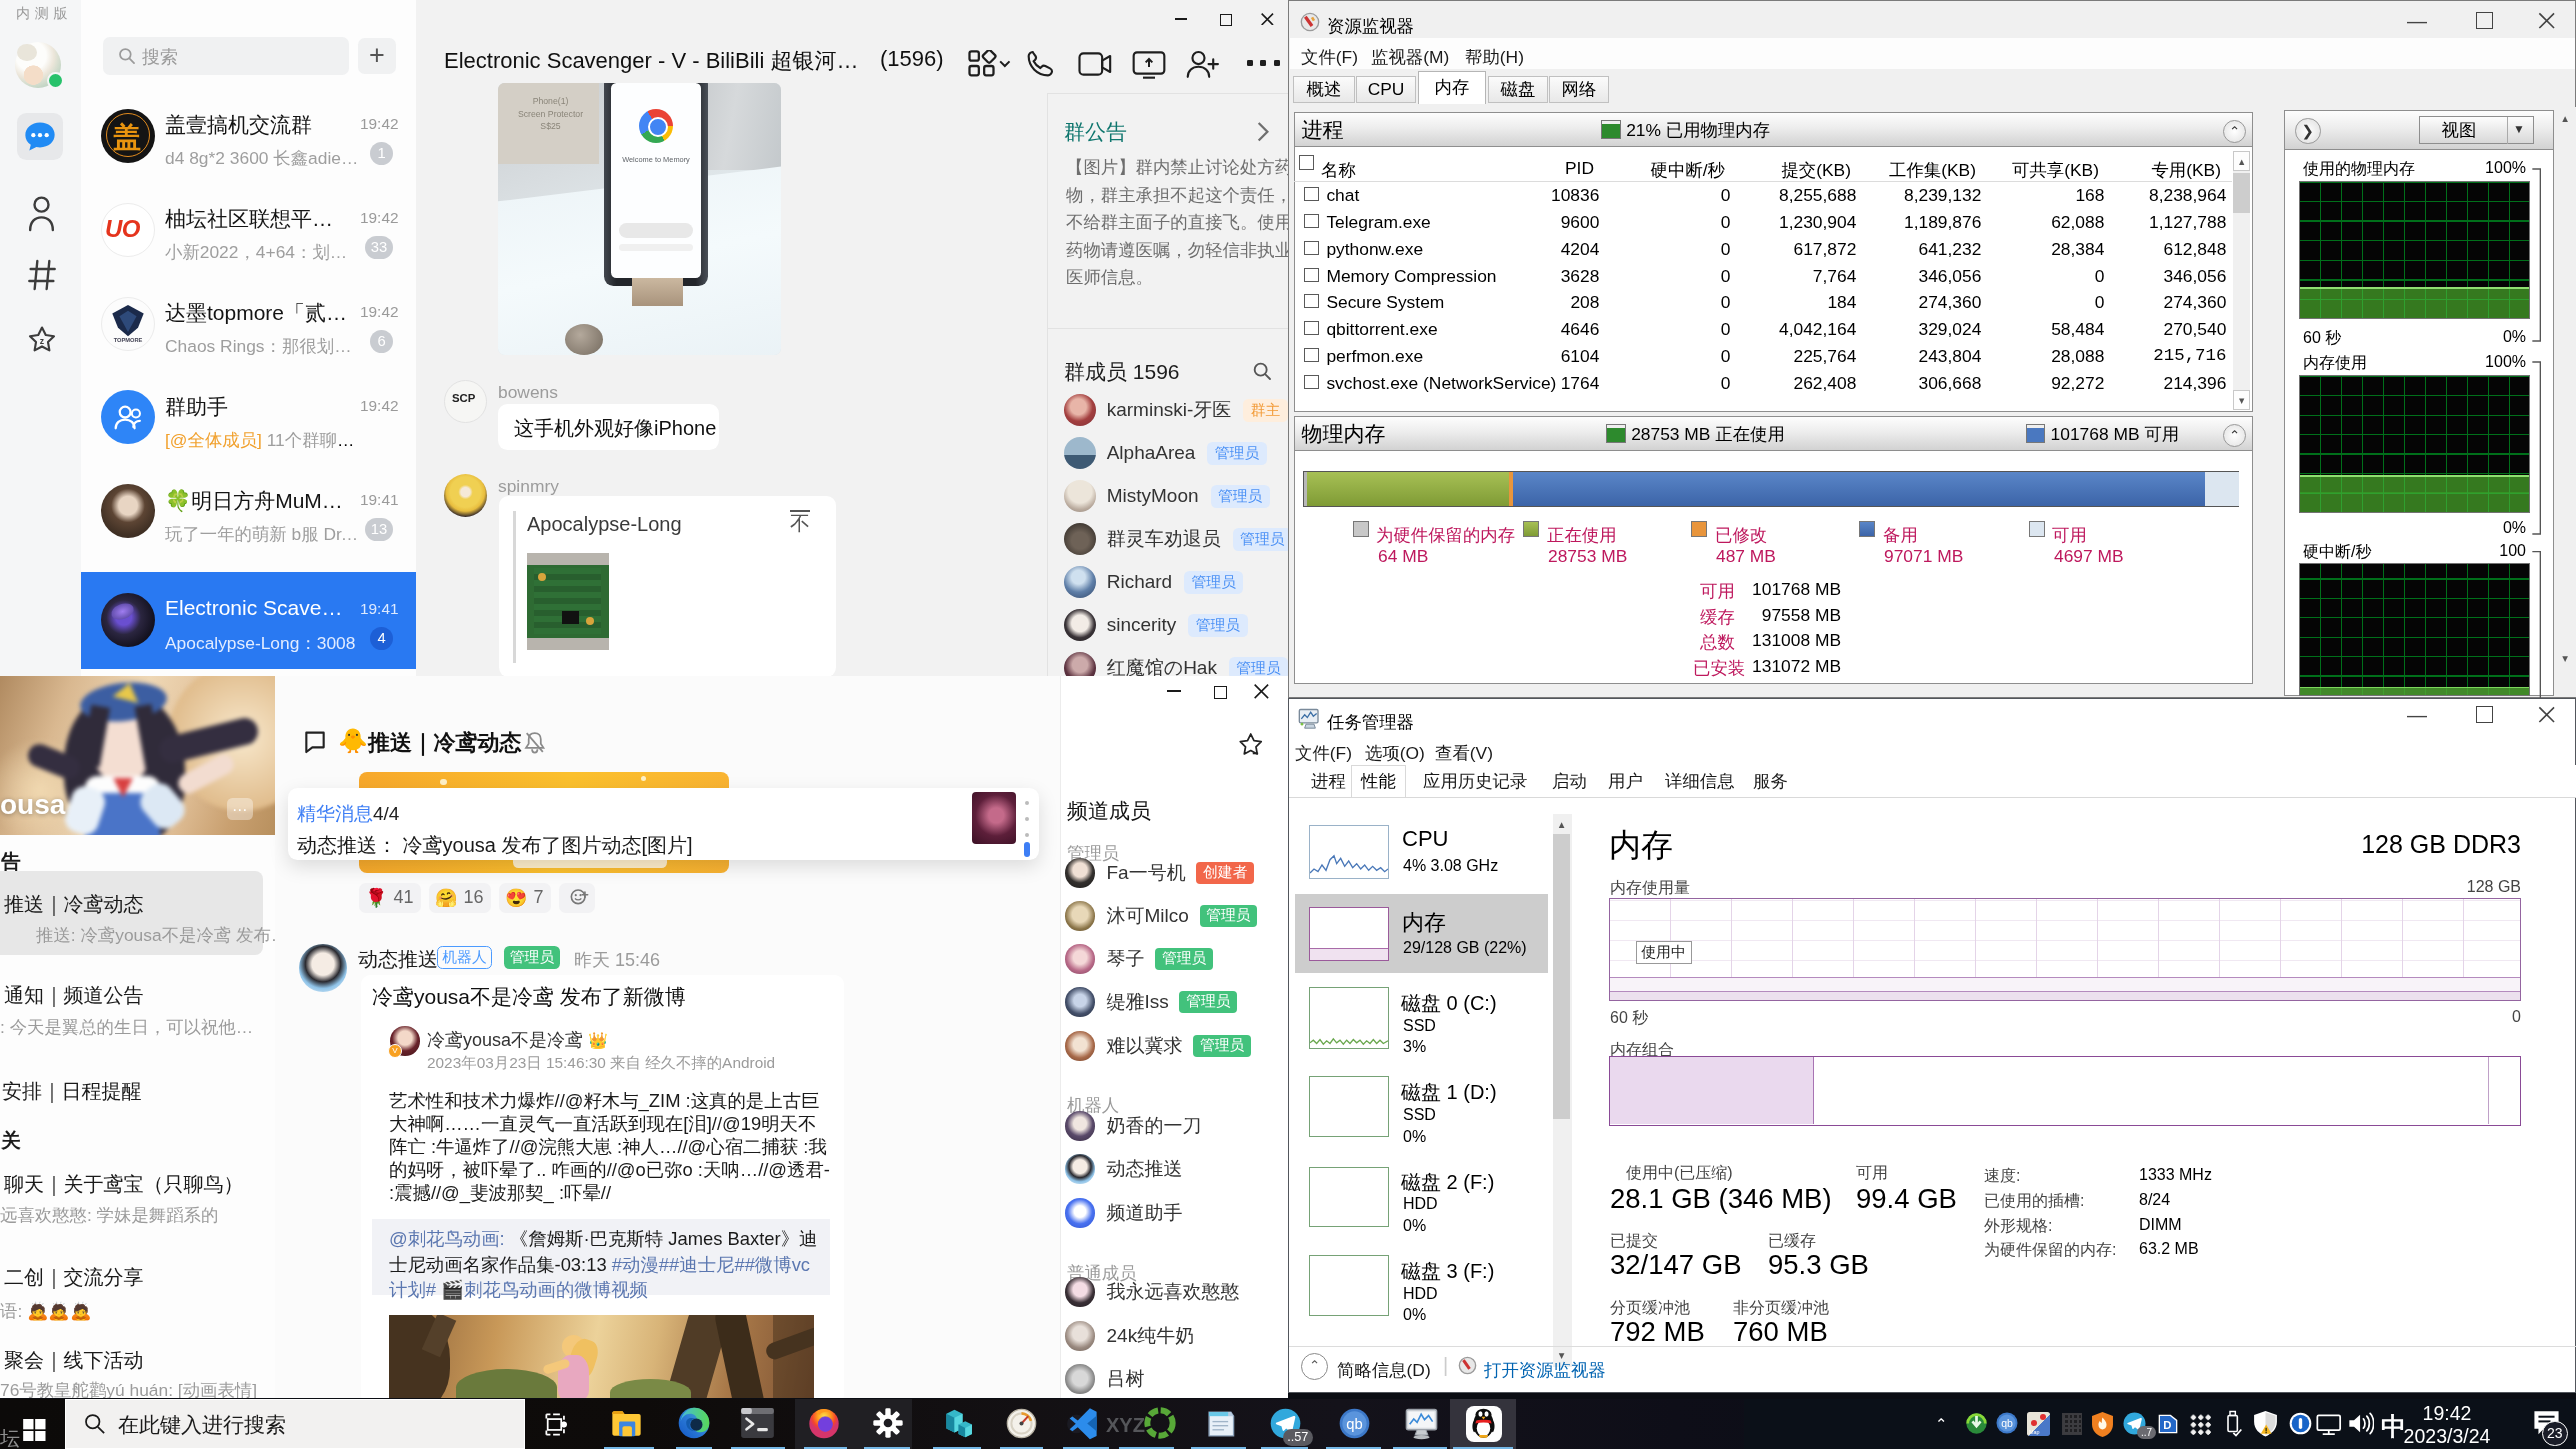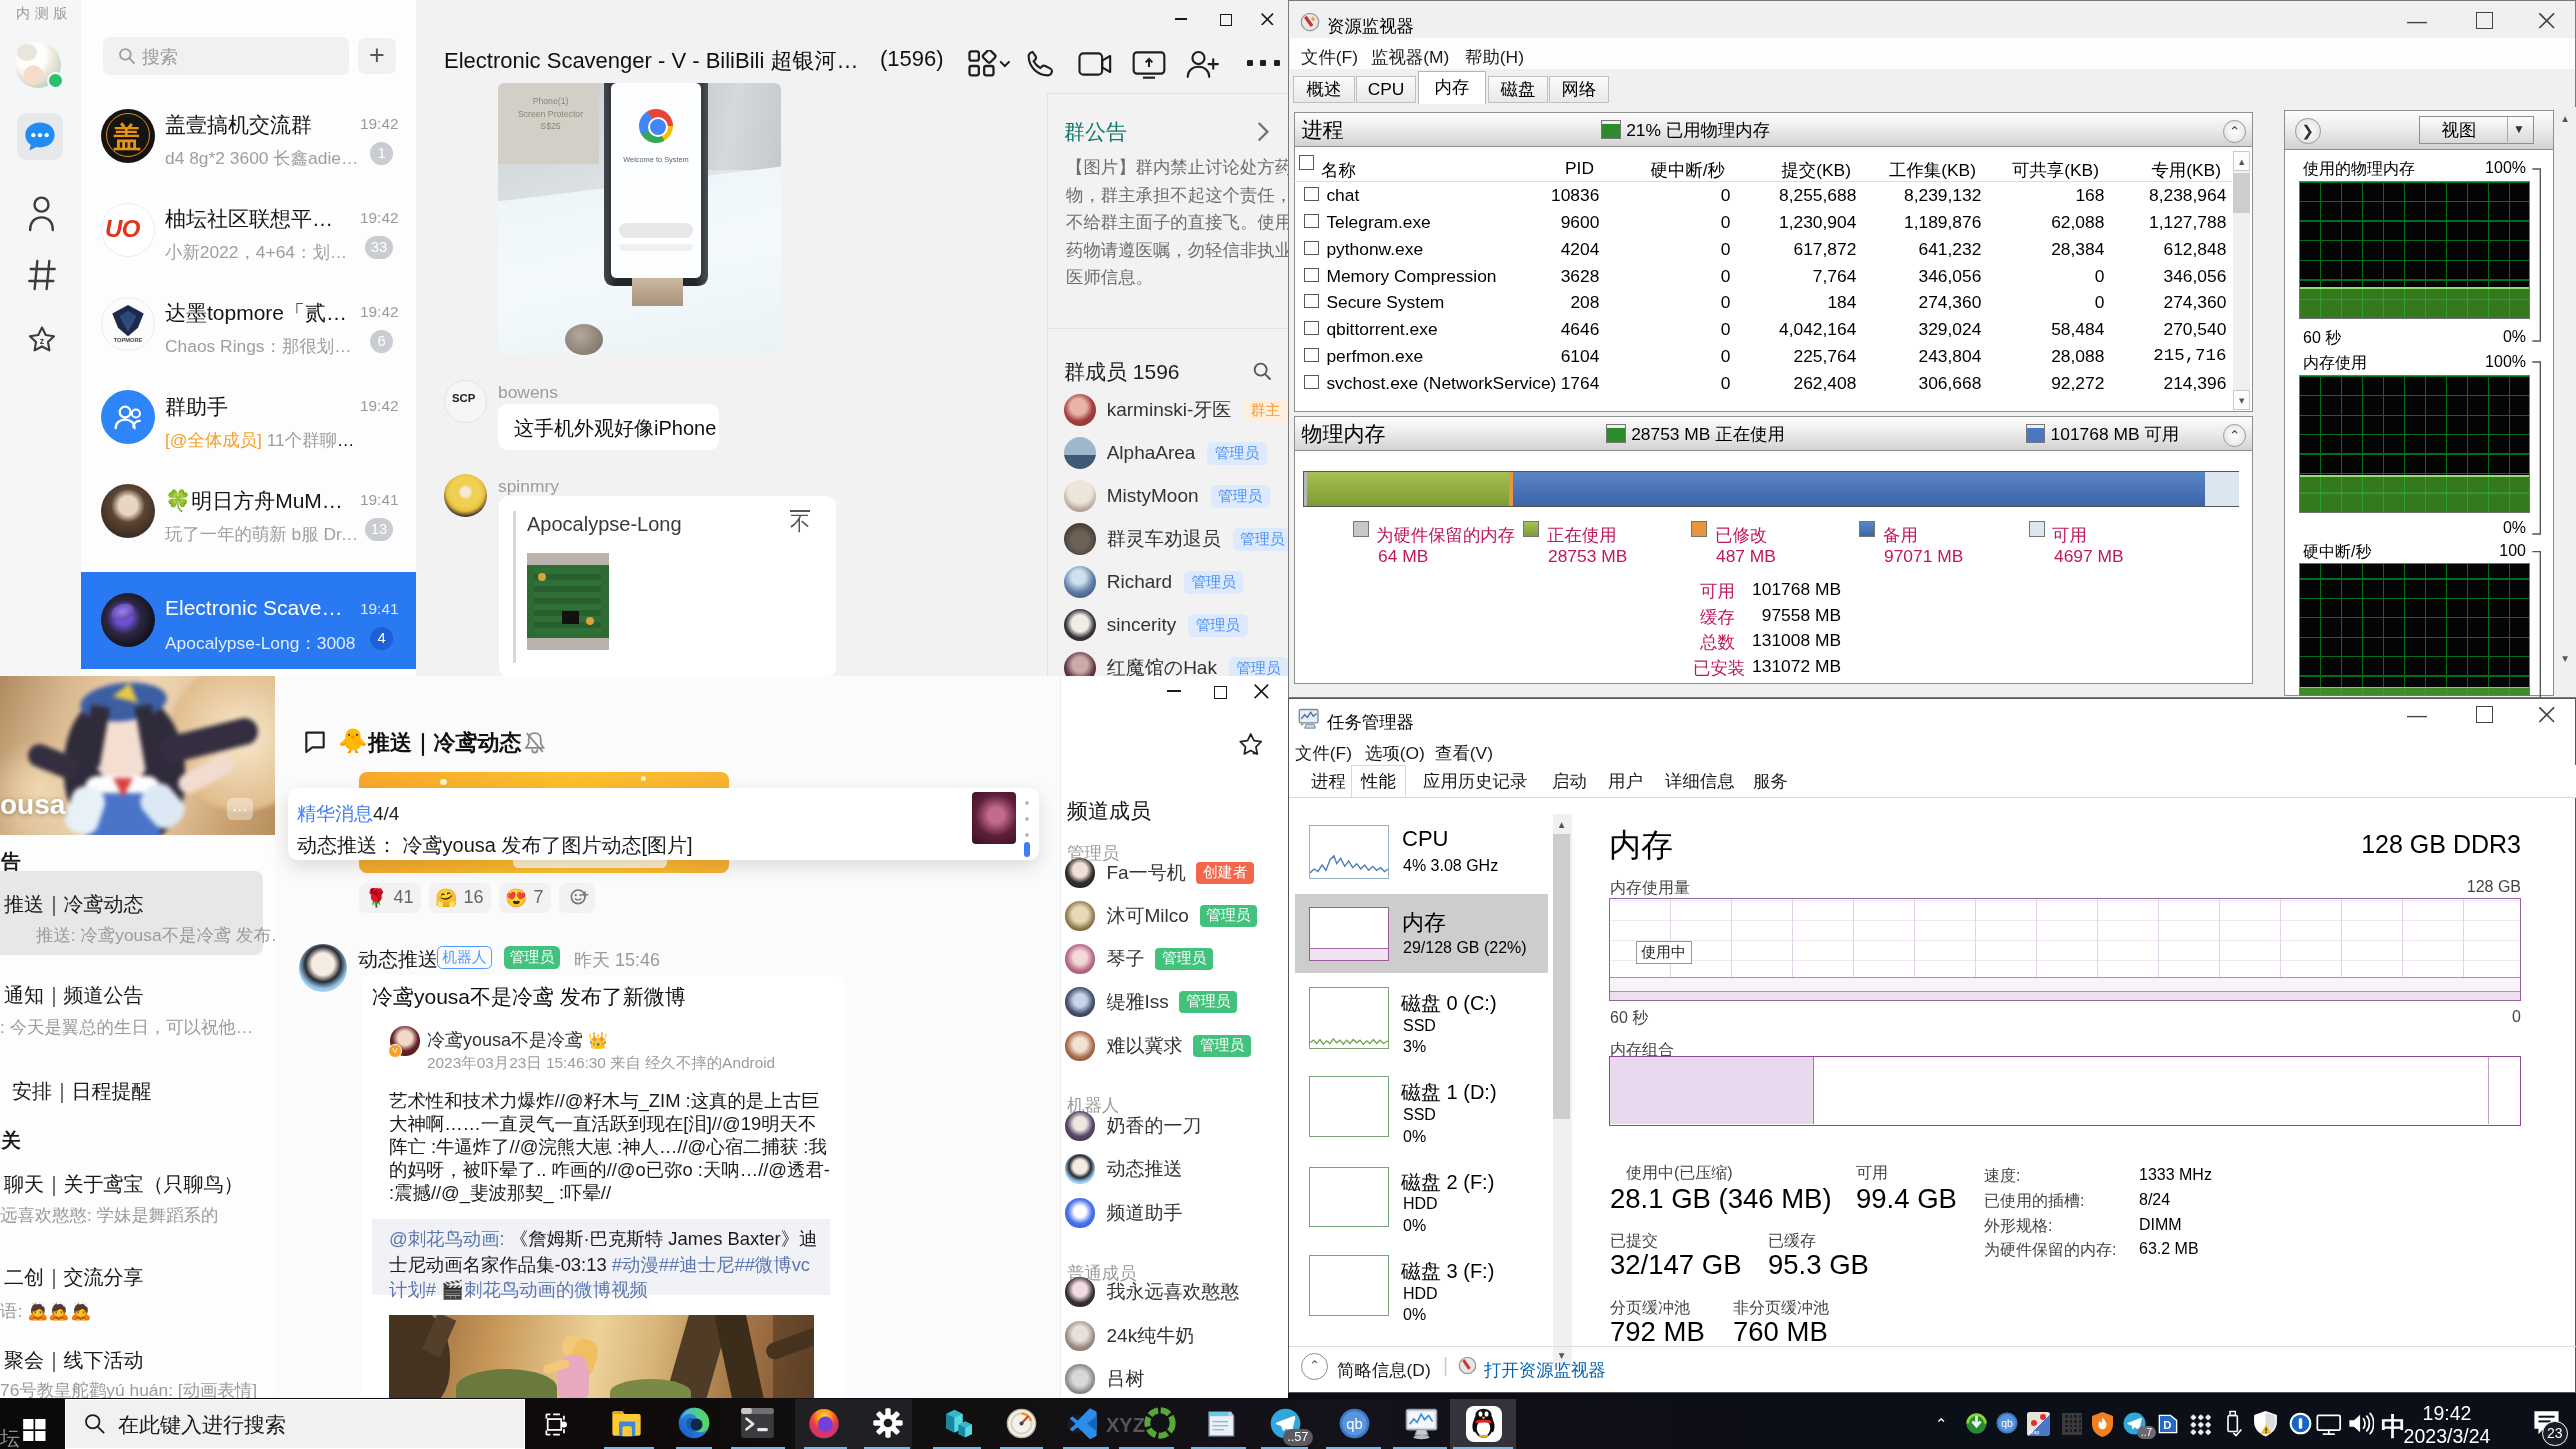--- a/index.html
+++ b/index.html
@@ -189,21 +189,21 @@
 
   <div class="abs" style="left:498px;top:83px;width:283px;height:272px;border-radius:6.7px;overflow:hidden;background:linear-gradient(160deg,#c9cdd0 0%,#d8dde0 30%,#e3ebee 55%,#dce4e8 100%);">
      <div class="abs" style="left:0;top:0;width:101px;height:81px;background:#d4cfc6;"></div>
      <div class="abs" style="left:12px;top:12px;width:81px;font-size:8.7px;color:#8a8579;text-align:center;line-height:12.7px;">Phone(1)<br>Screen Protector<br>S$25</div>
      <div class="abs" style="left:154px;top:0;width:129px;height:87px;background:linear-gradient(100deg,#b9bdc0,#d6d9db 60%,#c4c9cc);"></div>
      <div class="abs" style="left:-27px;top:101px;width:349px;height:201px;background:linear-gradient(175deg,#eef5f8 0%,#f4fafc 40%,#e9f1f5);transform:rotate(-7deg);"></div>
      <div class="abs" style="left:106px;top:-8px;width:104px;height:211px;background:linear-gradient(90deg,#42474e,#23262b 12% 88%,#4a5058);border-radius:9.4px;"></div>
      <div class="abs" style="left:113px;top:0px;width:90px;height:195px;background:#fdfeff;border-radius:5.4px;"></div>
      <div class="abs cir" style="left:141px;top:25.5px;width:34px;height:34px;background:conic-gradient(from -30deg,#ea4335 0 120deg,#fbbc05 0 180deg,#34a853 0 270deg,#4285f4 0 360deg);"></div>
      <div class="abs cir" style="left:150px;top:34px;width:16px;height:16px;background:#4285f4;border:2.7px solid #fff;"></div>
-     <div class="abs" style="left:119px;top:72px;width:78px;font-size:7.4px;color:#5f6368;text-align:center;">Welcome to System</div>
+     <div class="abs" style="left:119px;top:72px;width:78px;font-size:7.4px;color:#5f6368;text-align:center;">Welcome to Memory</div>
      <div class="abs" style="left:121px;top:140px;width:74px;height:14.8px;background:#e8e8e8;border-radius:7.4px;"></div>
      <div class="abs" style="left:121px;top:161px;width:74px;height:6.7px;background:#f0f0f0;border-radius:3.4px;"></div>
      <div class="abs" style="left:134px;top:195px;width:51px;height:28px;background:linear-gradient(#cbb8a0,#a8937c);"></div>
      <div class="abs cir" style="left:67px;top:241px;width:38px;height:31px;background:radial-gradient(circle at 40% 35%,#b4a99c,#746a5e);"></div>
   </div>
 
   <div class="abs cir" style="left:444px;top:380px;width:43px;height:43px;background:#f6f6f4;border:0.7px solid #e2e2e2;box-sizing:border-box;"></div>
   <div class="abs" style="left:452px;top:392px;font-size:11.4px;font-weight:bold;color:#222;">SCP</div>
   <div class="abs" style="left:498px;top:382px;font-size:17.4px;color:#9c9c9c;">bowens</div>
   <div class="abs" style="left:498px;top:404px;width:221px;height:46px;background:#fff;border-radius:9.4px;"></div>
@@ -296,21 +296,21 @@
     <div class="abs" style="left:227px;top:122px;width:25.5px;height:22px;border-radius:5.4px;background:rgba(255,255,255,.38);color:#fff;font-size:16px;text-align:center;line-height:16px;">…</div>
   </div>
 
   <div class="abs" style="left:0;top:159px;width:275px;height:564px;background:#fdfdfd;"></div>
   <div class="abs" style="left:1.3px;top:172px;font-size:19.5px;font-weight:bold;color:#1a1a1a;">告</div>
   <div class="abs" style="left:-13.4px;top:195px;width:276px;height:84px;background:#e7e7e7;border-radius:8px;"></div>
   <div class="abs" style="left:4px;top:215px;font-size:20px;color:#1a1a1a;">推送｜冷鸢动态</div>
   <div class="abs ell" style="left:0;top:247px;width:258px;font-size:17.4px;color:#9b9b9b;margin-left:36px;">推送: 冷鸢yousa不是冷鸢 发布…</div>
   <div class="abs" style="left:4px;top:306px;font-size:20px;color:#1a1a1a;">通知｜频道公告</div>
   <div class="abs ell" style="left:0;top:339px;width:258px;font-size:17.4px;color:#9b9b9b;">: 今天是翼总的生日，可以祝他生…</div>
-  <div class="abs" style="left:12px;top:402px;font-size:20px;color:#1a1a1a;">安排｜日程提醒</div>
+  <div class="abs" style="left:2px;top:402px;font-size:20px;color:#1a1a1a;">安排｜日程提醒</div>
   <div class="abs" style="left:1.3px;top:451px;font-size:19.5px;font-weight:bold;color:#1a1a1a;">关</div>
   <div class="abs" style="left:4px;top:495px;font-size:20px;color:#1a1a1a;">聊天｜关于鸢宝（只聊鸟）</div>
   <div class="abs ell" style="left:0;top:527px;width:258px;font-size:17.4px;color:#9b9b9b;">远喜欢憨憨: 学妹是舞蹈系的</div>
   <div class="abs" style="left:4px;top:588px;font-size:20px;color:#1a1a1a;">二创｜交流分享</div>
   <div class="abs ell" style="left:0;top:623px;width:258px;font-size:17.4px;color:#9b9b9b;">语: 🙇🙇🙇</div>
   <div class="abs" style="left:4px;top:671px;font-size:20px;color:#1a1a1a;">聚会｜线下活动</div>
   <div class="abs ell" style="left:0;top:702px;width:268px;font-size:17.4px;color:#9b9b9b;">76号教皇舵鹳yú huán: [动画表情]</div>
 
   <div class="abs" style="left:275px;top:0;width:785px;height:722px;background:#fbfbfb;"></div>
   <svg class="abs" style="left:303px;top:54px;" width="24" height="24" viewBox="0 0 36 36">

